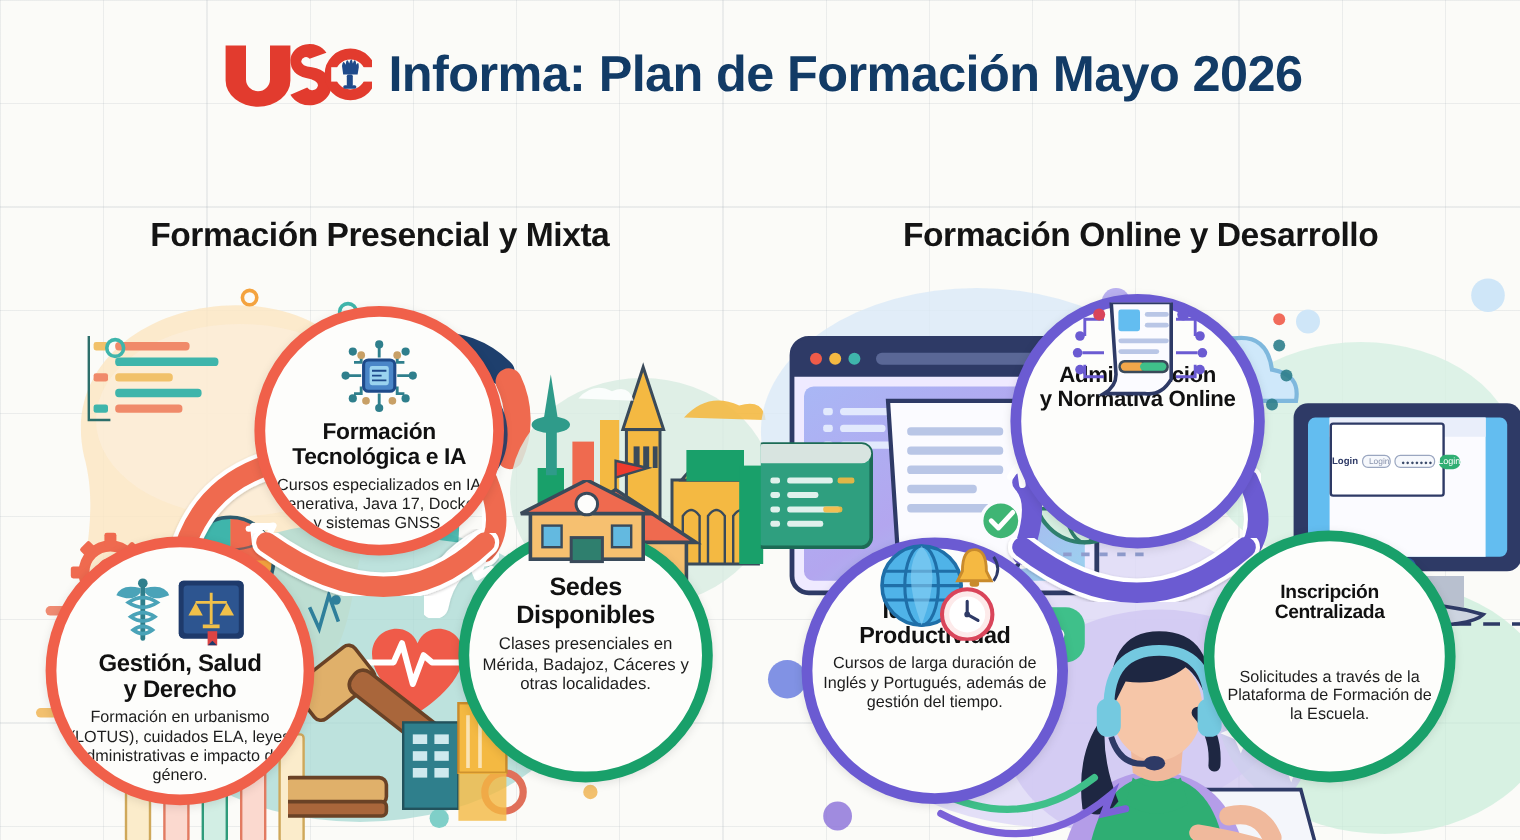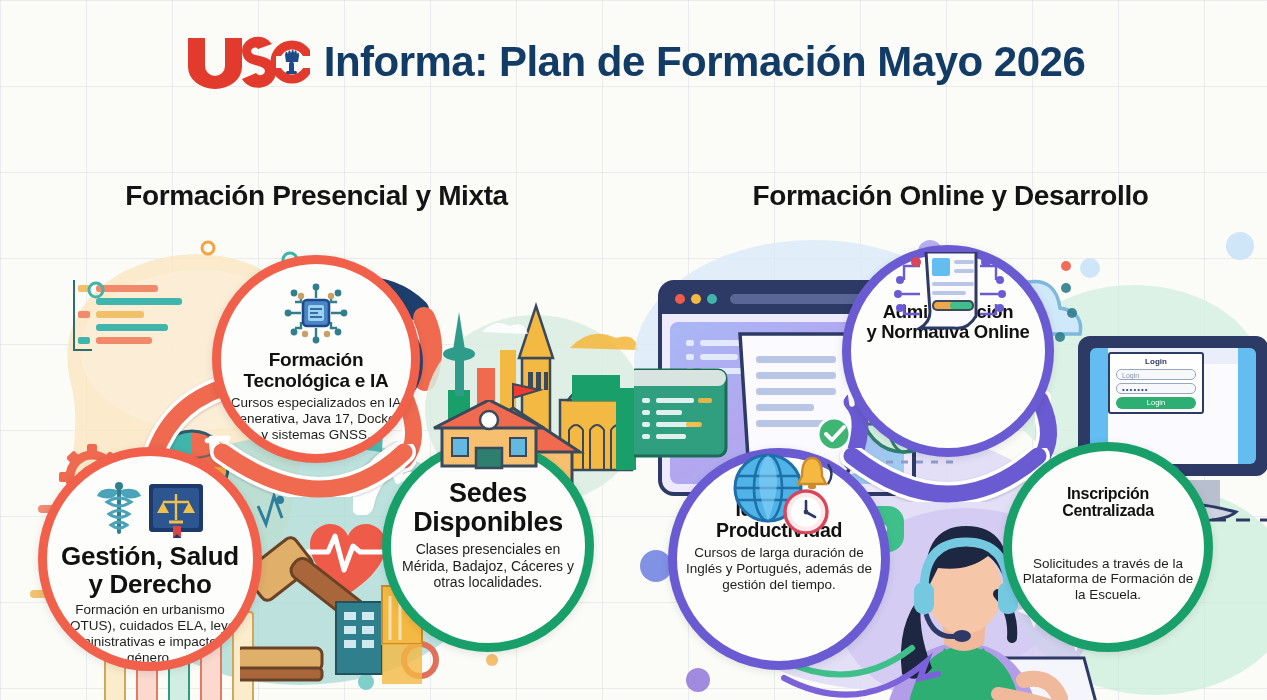--- a/index.html
+++ b/index.html
@@ -60,25 +60,25 @@
   .node p{
     margin:4px 0 0 0;color:#1d1d1d;line-height:1.18;
   }
 
   
   .n-innov{left:212px;top:255px;width:208px;height:208px;border:9px solid #f0604a;padding-top:12px;}
   .n-innov h3{font-size:19px;margin-top:2px;}
   .n-innov p{font-size:13.5px;width:178px;}
 
   .n-gestion{left:38px;top:447px;width:224px;height:224px;border:9px solid #f0604a;padding-top:18px;}
-  .n-gestion h3{font-size:26px;}
+  .n-gestion h3{font-size:20px;}
   .n-gestion p{font-size:13.5px;width:192px;}
 
   .n-sedes{left:382px;top:440px;width:212px;height:212px;border:9px solid #19a06a;padding-top:30px;}
-  .n-sedes h3{font-size:27px;}
+  .n-sedes h3{font-size:21px;}
   .n-sedes p{font-size:14px;width:184px;}
 
   .n-admin{left:842px;top:245px;width:212px;height:212px;border:9px solid #6b5bd2;padding-top:48px;}
   .n-admin h3{font-size:18.5px;}
   .n-admin p{font-size:13.5px;width:182px;}
 
   .n-idiomas{left:668px;top:448px;width:222px;height:222px;border:9px solid #6b5bd2;padding-top:42px;}
   .n-idiomas h3{font-size:19.5px;}
   .n-idiomas p{font-size:13.5px;width:192px;}
 
@@ -626,21 +626,21 @@
     <g transform="translate(62,40)">
       <circle cx="22" cy="22" r="21" fill="#fdeaea" stroke="#d9455a" stroke-width="3.4"></circle>
       <circle cx="22" cy="22" r="15" fill="#fff"></circle>
       <path d="M22 22 V11 M22 22 l9 5" stroke="#2e3a66" stroke-width="2.6" stroke-linecap="round"></path>
       <circle cx="22" cy="22" r="2.4" fill="#2e3a66"></circle>
     </g>
   </svg>
 
   <div style="position:absolute;left:1108px;top:352px;width:96px;height:62px;z-index:24;
               background:#ffffff;border:2px solid #2e3a66;border-radius:3px;
-              display:flex;flex-direction:column;align-items:center;gap:3px;padding-top:3px;box-sizing:border-box;">
+              display:flex;flex-direction:row;align-items:center;gap:3px;padding-top:3px;box-sizing:border-box;">
     <div style="font-size:8px;font-weight:700;color:#2e3a66;">Login</div>
     <div style="width:80px;height:11px;border:1px solid #9aa6c0;border-radius:5px;background:#f6f8fc;
                 font-size:7px;color:#8a94ad;padding-left:5px;line-height:11px;box-sizing:border-box;">Login</div>
     <div style="width:80px;height:11px;border:1px solid #9aa6c0;border-radius:5px;background:#f6f8fc;
                 font-size:8px;color:#3a4a6a;padding-left:5px;line-height:11px;letter-spacing:1px;box-sizing:border-box;">•••••••</div>
     <div style="width:80px;height:12px;border-radius:6px;background:#2fae73;color:#fff;font-size:7.5px;
                 text-align:center;line-height:12px;">Login</div>
   </div>
 
 </div>

